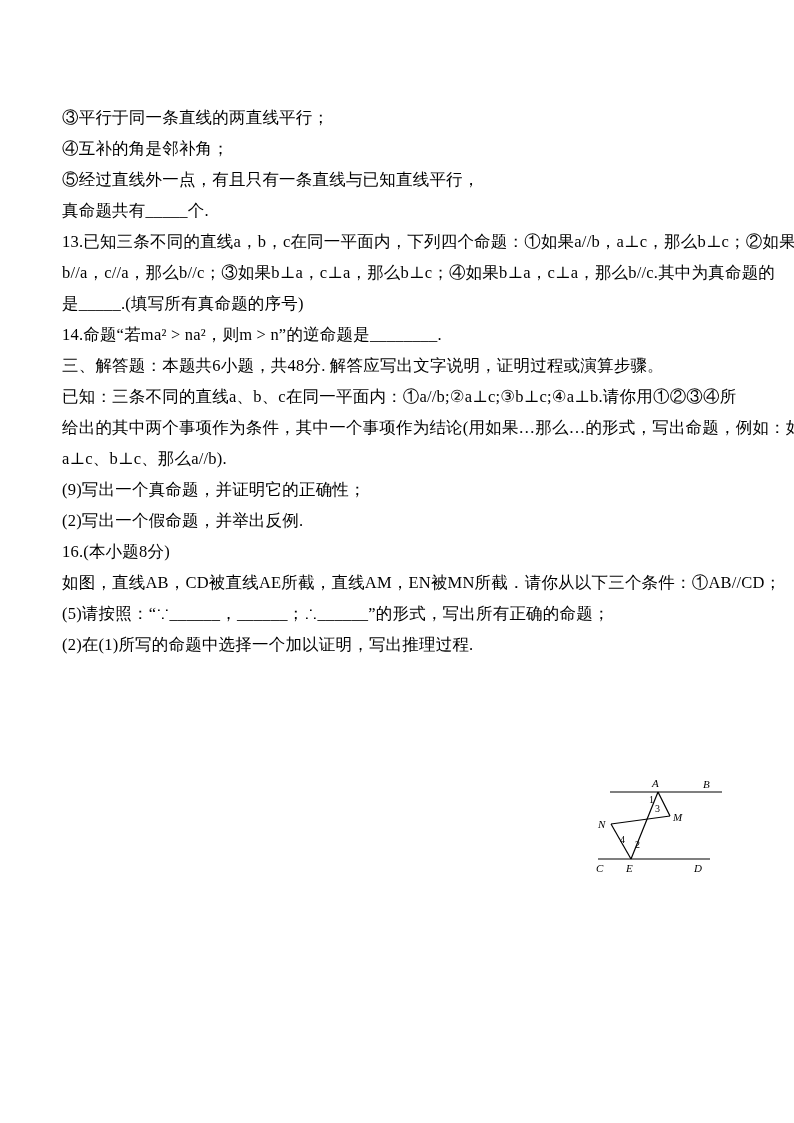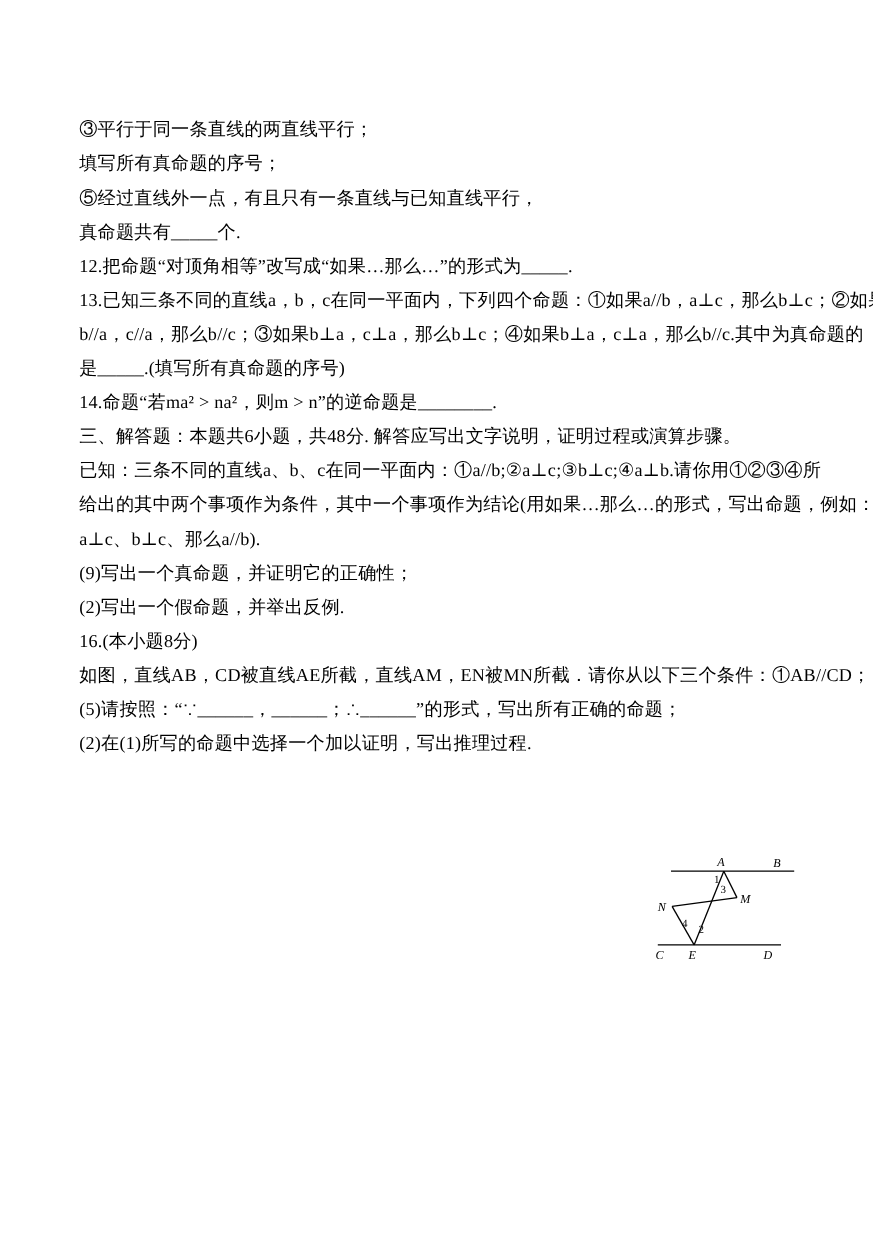--- a/index.html
+++ b/index.html
@@ -8,21 +8,21 @@
     width: 794px;
     height: 1123px;
     margin: 0 auto;
     background: #ffffff;
     font-family: "Liberation Serif", "DejaVu Serif", serif;
     color: #000000;
     overflow: hidden;
   }
   .content {
     position: absolute;
-    left: 72px;
+    left: 62px;
     top: 102px;
     width: 656px;
   }
   .line {
     font-size: 16.5px;
     line-height: 31px;
     height: 31px;
     white-space: nowrap;
     letter-spacing: 0.2px;
   }
@@ -41,24 +41,23 @@
     fill: #000;
   }
   svg text.num { font-style: normal; font-size: 10px; }
 </style>
 </head>
 <body>
 
 <div class="page">
   <div class="content">
     <div class="line">③平行于同一条直线的两直线平行；</div>
-    <div class="line">填写所有真命题的序号；</div>
+    <div class="line">④互补的角是邻补角；</div>
     <div class="line">⑤经过直线外一点，有且只有一条直线与已知直线平行，</div>
     <div class="line">真命题共有_____个.</div>
-    <div class="line">12.把命题“对顶角相等”改写成“如果…那么…”的形式为_____.</div>
     <div class="line">13.已知三条不同的直线a，b，c在同一平面内，下列四个命题：①如果a//b，a⊥c，那么b⊥c；②如果</div>
     <div class="line">b//a，c//a，那么b//c；③如果b⊥a，c⊥a，那么b⊥c；④如果b⊥a，c⊥a，那么b//c.其中为真命题的</div>
     <div class="line">是_____.(填写所有真命题的序号)</div>
     <div class="line">14.命题“若ma² &gt; na²，则m &gt; n”的逆命题是________.</div>
     <div class="line bold">三、解答题：本题共6小题，共48分. 解答应写出文字说明，证明过程或演算步骤。</div>
     <div class="line">已知：三条不同的直线a、b、c在同一平面内：①a//b;②a⊥c;③b⊥c;④a⊥b.请你用①②③④所</div>
     <div class="line">给出的其中两个事项作为条件，其中一个事项作为结论(用如果…那么…的形式，写出命题，例如：如果</div>
     <div class="line">a⊥c、b⊥c、那么a//b).</div>
     <div class="line">(9)写出一个真命题，并证明它的正确性；</div>
     <div class="line">(2)写出一个假命题，并举出反例.</div>

